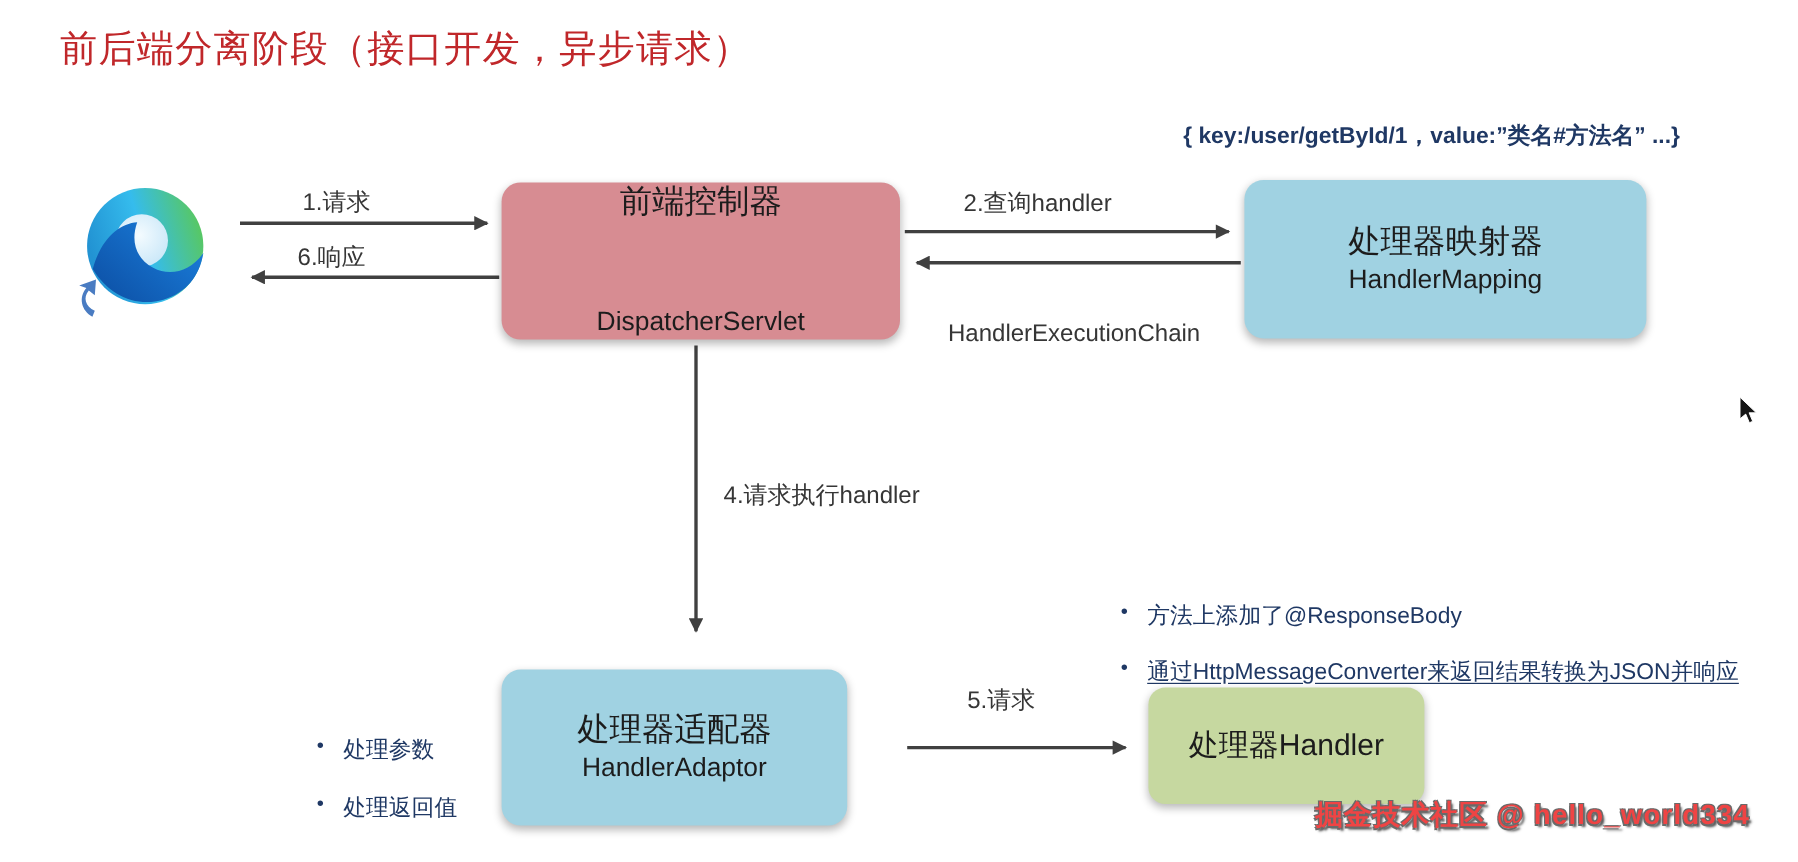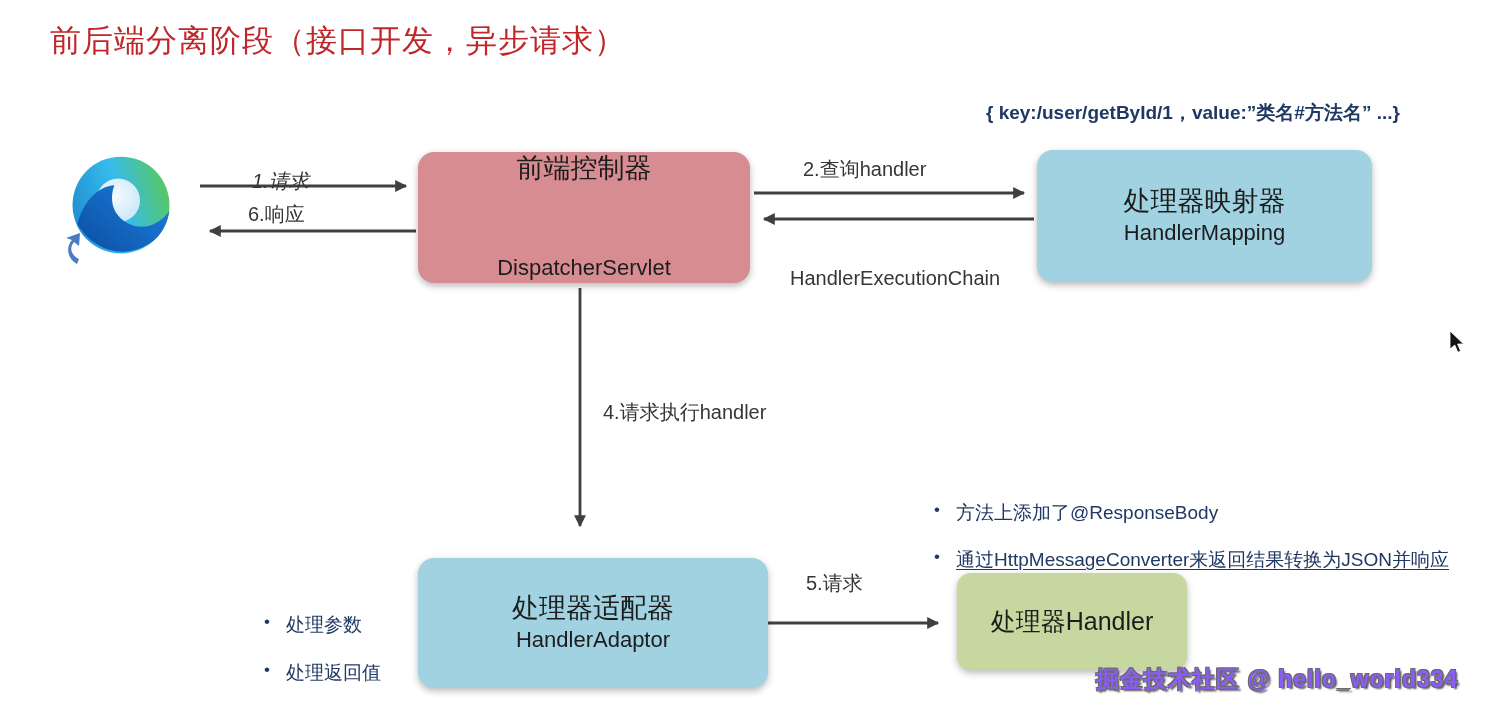--- a/index.html
+++ b/index.html
@@ -42,29 +42,29 @@
     display: flex; flex-direction: column;
     align-items: center; justify-content: center;
     border-radius: 16px;
     box-shadow: 0 3px 7px rgba(0,0,0,0.28);
     color: #1c1c1c; text-align: center;
   }
   .node .cn { font-size: 27px; font-weight: 500; line-height: 1.25; }
   .node .en { font-size: 22px; font-weight: 400; line-height: 1.3; }
   .node-dispatcher { left: 418px; top: 152px; width: 332px; height: 131px; background: var(--dispatcher-fill, #d78c92); justify-content: space-between; }
   .node-mapping    { left: 1037px; top: 150px; width: 335px; height: 132px; background: var(--mapping-fill, #a0d2e2); }
-  .node-adaptor    { left: 418px; top: 558px; width: 350px; height: 130px; background: var(--adaptor-fill, #a0d2e2); }
+  .node-adaptor    { left: 418px; top: 558px; width: 288px; height: 130px; background: var(--adaptor-fill, #a0d2e2); }
   .node-handler    { left: 957px; top: 573px; width: 230px; height: 97px; background: var(--handler-fill, #c6d8a0); border-radius: 14px; }
   .node-handler .cn { font-size: 25px; }
 
   .edge-label {
     position: absolute; font-size: 20px; font-weight: 500;
     color: #363636; white-space: nowrap;
   }
-  .lbl-step1 { left: 252px; top: 168px; font-style: italic; }
+  .lbl-step1 { left: 252px; top: 155px; }
   .lbl-step6 { left: 248px; top: 201px; }
   .lbl-step2 { left: 803px; top: 156px; }
   .lbl-step3a { left: 790px; top: 231px; }
   .lbl-step3b { left: 790px; top: 267px; }
   .lbl-step4 { left: 603px; top: 399px; }
   .lbl-step5 { left: 806px; top: 570px; }
 
   .notes { list-style: none; position: absolute; margin-top: 12px; }
   .notes li {
     font-size: 19px; font-weight: 500;
@@ -80,21 +80,21 @@
   .notes-handler { left: 932px; top: 488px; }
   .notes-handler li + li { margin-top: 21px; }
   .notes li.underlined { text-decoration: underline; text-underline-offset: 3px; }
 
   .edge-icon { position: absolute; left: 64px; top: 150px; width: 114px; height: 114px; }
   .share-arrow-icon { position: absolute; left: 61px; top: 232px; width: 32px; height: 34px; }
 
   .watermark {
     position: absolute; left: 1096px; top: 664px;
     font-size: 23px; font-weight: 700; white-space: nowrap;
-    color: #8b5cf6;
+    color: #ef4444;
     text-shadow: -1px -1px 0 #6a6a6a, 1px -1px 0 #6a6a6a,
                  -1px 1px 0 #6a6a6a, 2px 2px 2px rgba(70,70,70,0.95);
     letter-spacing: 1px;
   }
 
   .mouse-cursor { position: absolute; left: 1449px; top: 331px; }
 </style>
 </head>
 <body>
 

